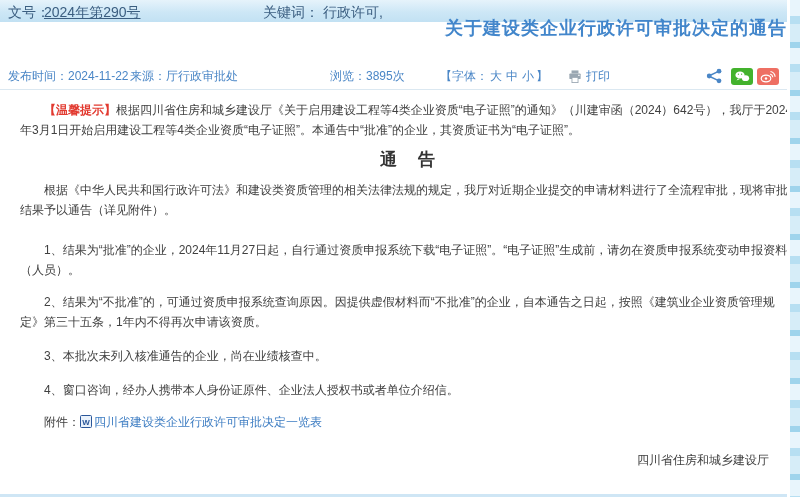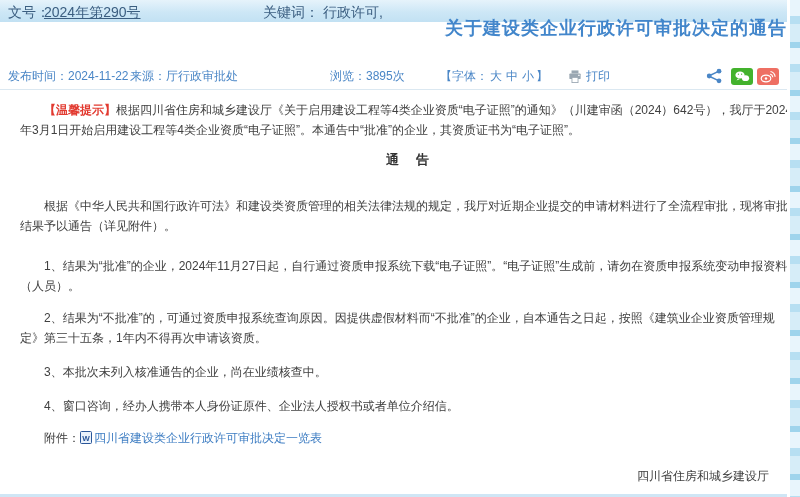--- a/index.html
+++ b/index.html
@@ -62,24 +62,24 @@
 
   
   .content {
     position: absolute; top: 92px; left: 20px; width: 777px;
     font-size: 12px; line-height: 20px; color: #404040;
   }
   .content p { text-indent: 2em; }
   .p-notice { margin-top: 8px; }
   .red { color: #e23a30; font-weight: bold; }
   .section-heading {
-    margin-top: 10px; text-align: center; font-size: 13px;
+    margin-top: 10px; text-align: center; font-size: 17px;
     font-weight: bold; color: #333; letter-spacing: 2px;
   }
-  .p-law   { margin-top: 26px; }
+  .p-law   { margin-top: 10px; }
   .p-item1 { margin-top: 20px; }
   .p-item2 { margin-top: 12px; }
   .p-item3 { margin-top: 14px; }
   .p-item4 { margin-top: 14px; }
   .p-addr  { margin-top: 12px; }
   .p-attach { margin-top: 12px; text-indent: 2em; }
   .attach-link { color: #3c7cc2; text-decoration: none; cursor: pointer; }
   .attach-icon { display: inline-block; vertical-align: -2px; margin-right: 2px; }
   .sig-org  { margin-top: 18px; text-align: right; padding-right: 28px; }
 

